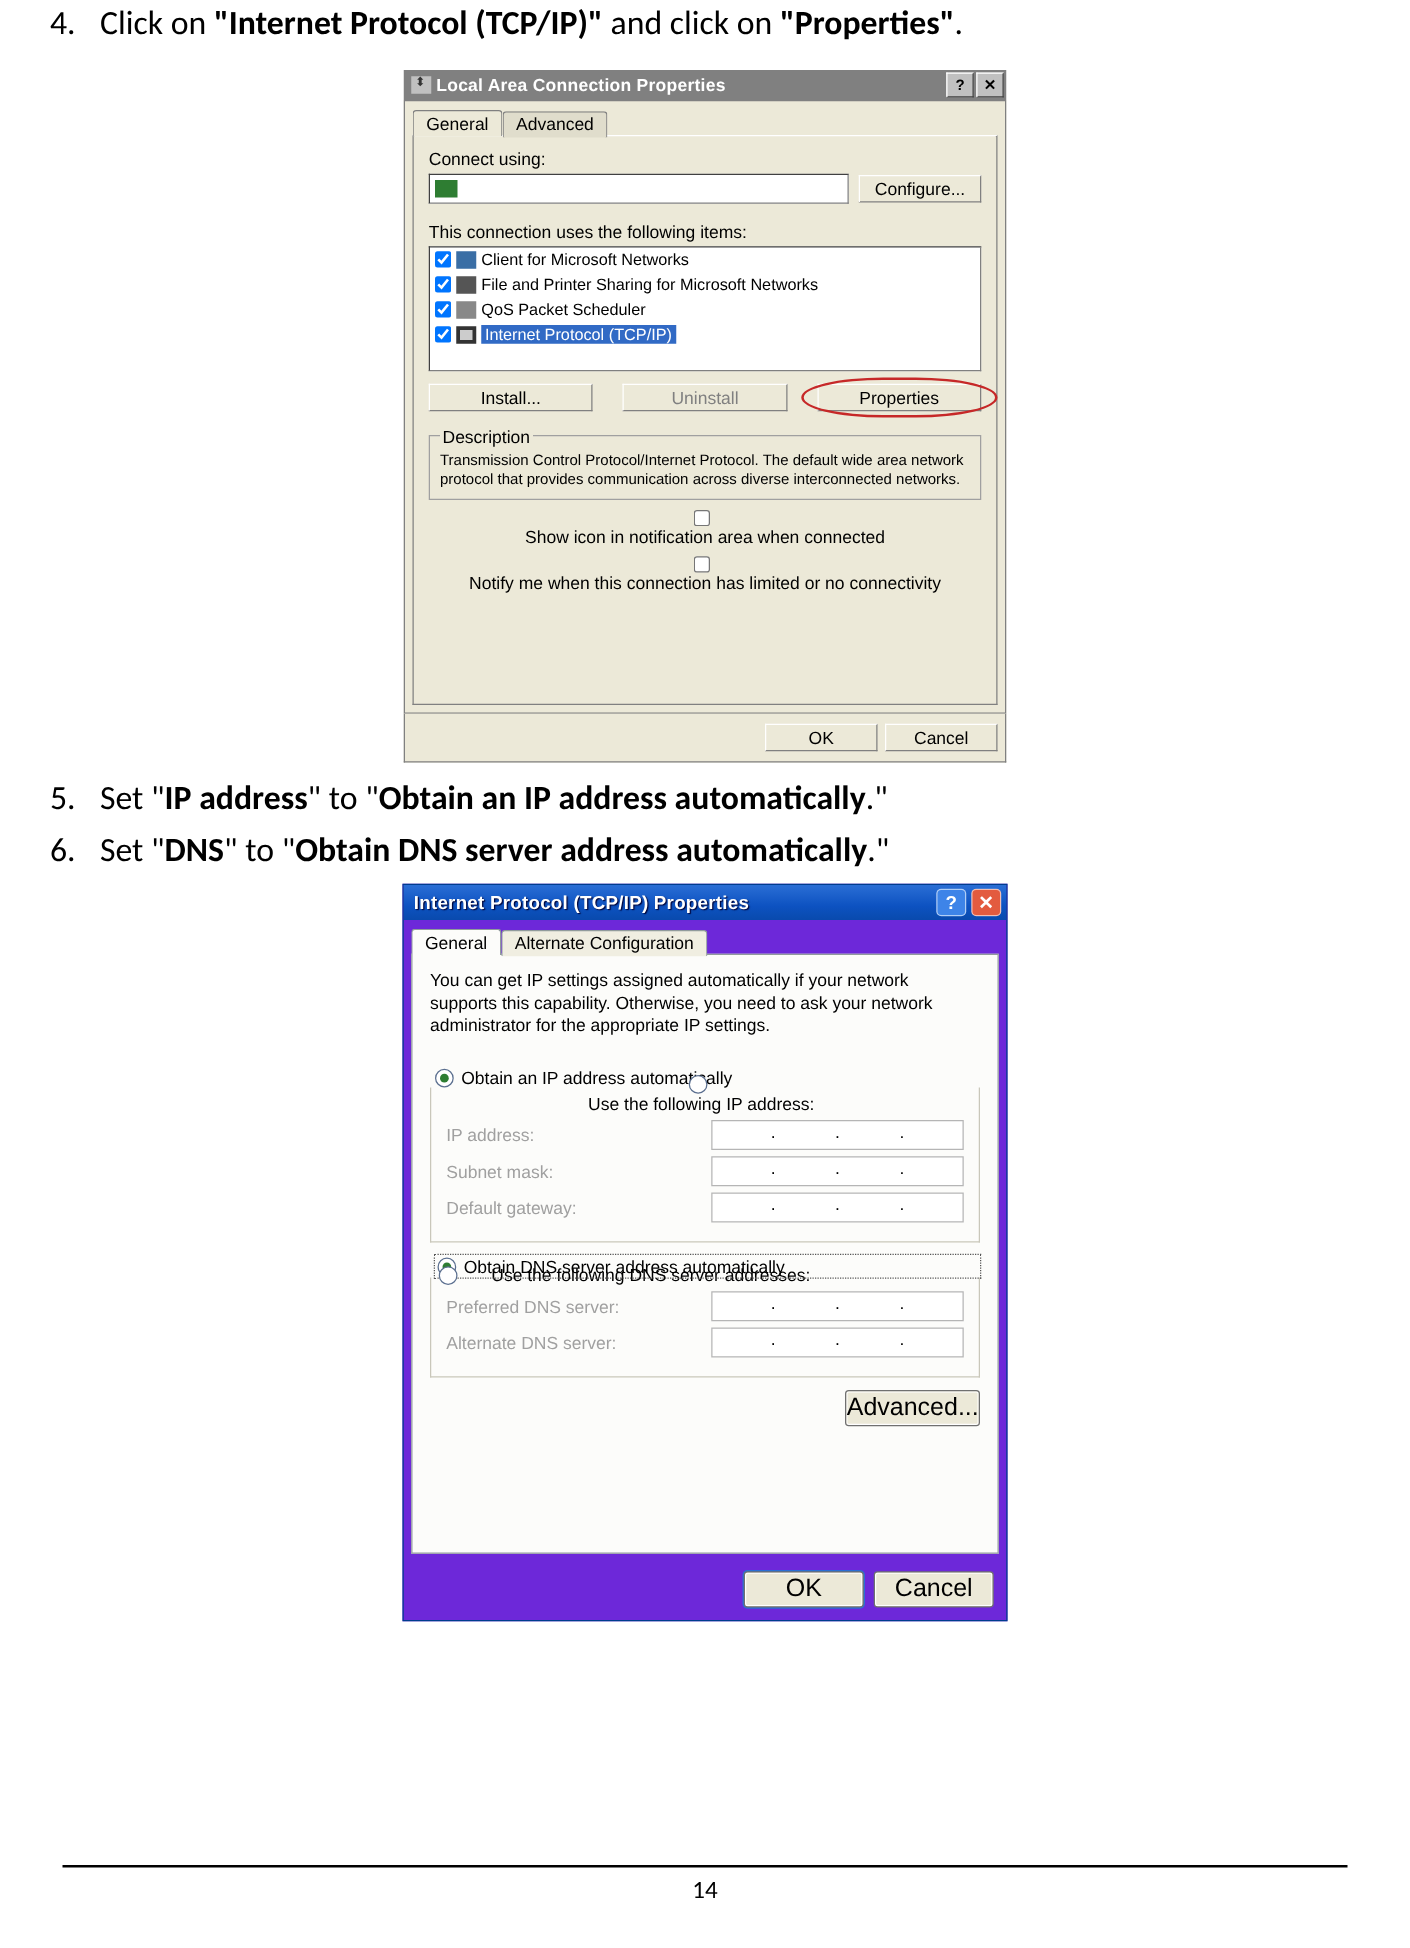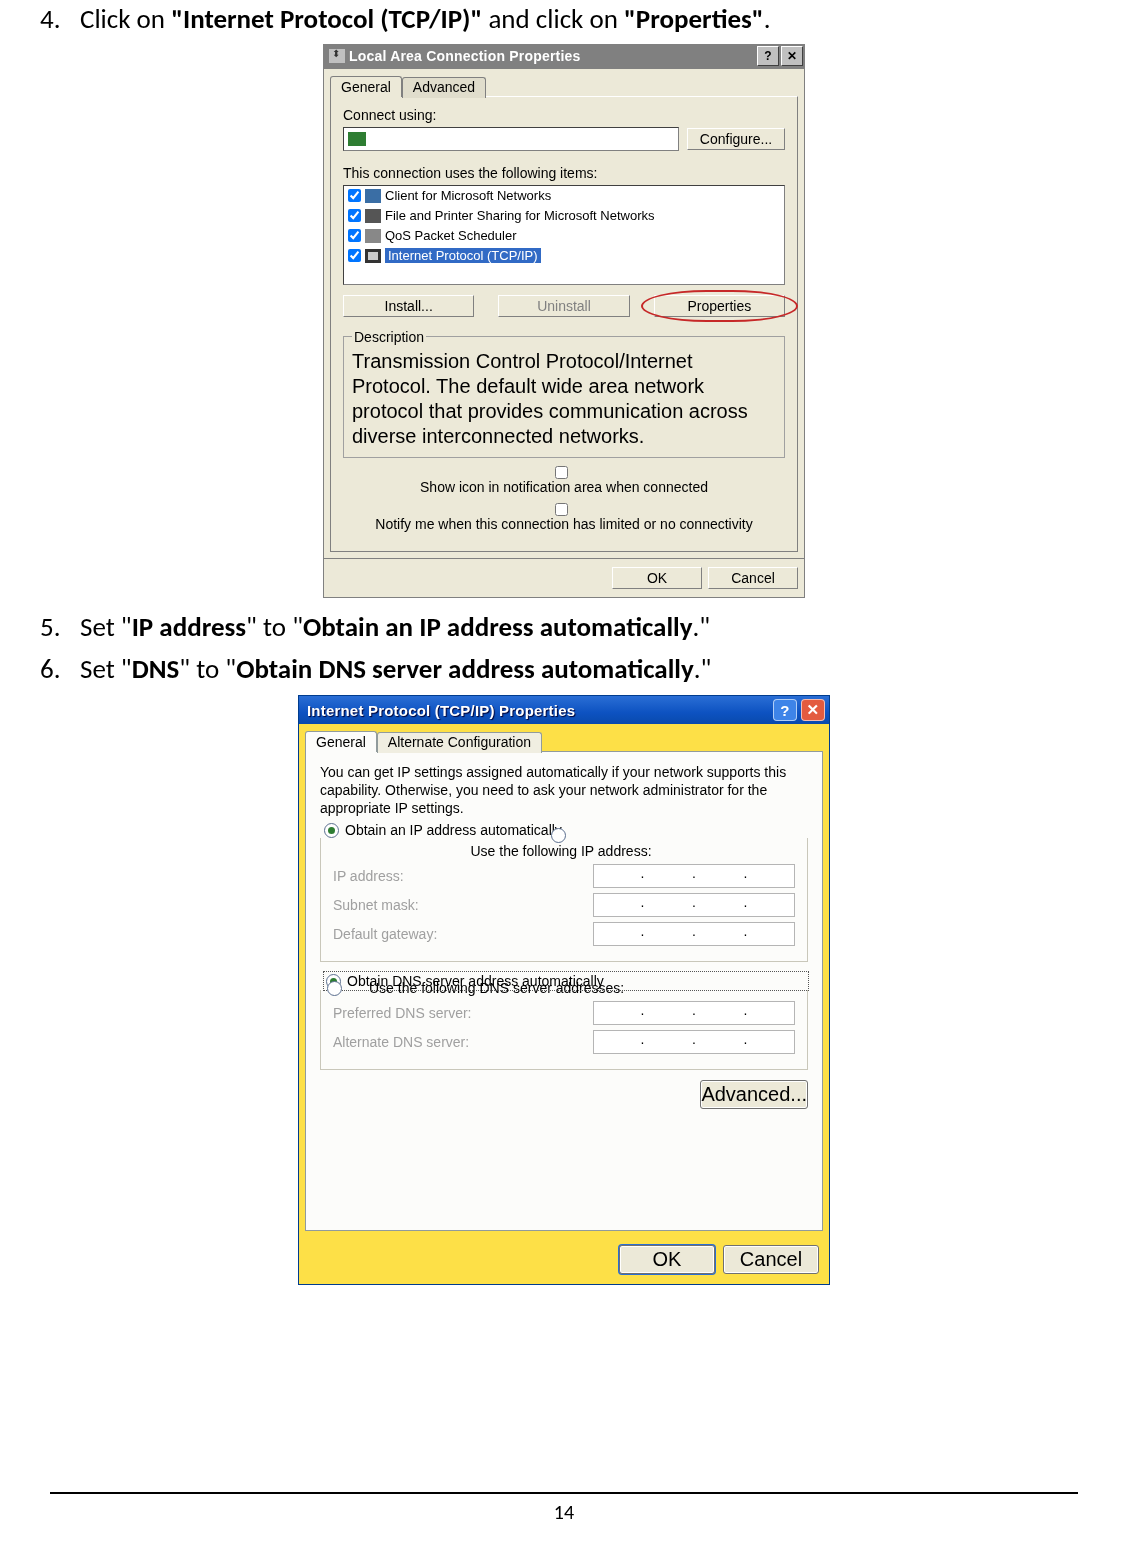--- a/index.html
+++ b/index.html
@@ -34,20 +34,21 @@
     display: inline-block;
     text-align: left;
     position: relative;
   }
 
   
   .shot1 {
     width: 482px;
     font-family: Tahoma, Arial, sans-serif;
     font-size: 14px;
+    margin-top: 12px;
   }
   .shot1 .titlebar {
     background: #808080;
     color: #fff;
     height: 24px;
     display: flex;
     align-items: center;
     padding: 0 2px 0 6px;
   }
   .shot1 .titlebar .ticon {
@@ -148,38 +149,38 @@
   }
   .shot1 .btnrow .btn.circle::after {
     content:""; position:absolute; inset:-6px -14px -6px -14px;
     border: 2px solid #c62828; border-radius: 50%/60%;
     pointer-events:none;
   }
   .shot1 fieldset {
     border: 1px solid #a0a0a0; margin: 12px 0 4px 0; padding: 4px 8px 8px 8px;
   }
   .shot1 fieldset legend { font-size: 14px; padding: 0 2px; }
-  .shot1 .desc-text { font-size: 20px; line-height: 1.25; }
+  .shot1 .desc-text { font-size: 12px; line-height: 1.25; }
   .shot1 .chk-row { display:flex; align-items:center; margin-top: 6px; font-size: 14px; flex-direction: column; }
   .shot1 .chk-row input { margin: 2px 6px 0 0; }
   .shot1 .bottom-btns {
     display:flex; justify-content:flex-end; gap: 6px;
     background: #ece9d8; padding: 8px 6px;
     border: 1px solid #808080; border-top: none;
   }
   .shot1 .bottom-btns .btn { min-width: 88px; }
 
   
   .shot2 {
-    width: 532px;
+    width: 484px;
     font-family: Tahoma, Arial, sans-serif;
     font-size: 14px;
     border: 1px solid #003c8e;
     box-sizing: border-box;
-    background: #fde047;
+    background: #6d28d9;
   }
   .shot2 .titlebar2 {
     height: 28px;
     background: linear-gradient(#2a6ed5, #0d52c1 60%, #094aad);
     color: #fff; font-weight: bold; font-size: 15px;
     display:flex; align-items:center; padding: 0 4px 0 8px;
     letter-spacing: .2px;
   }
   .shot2 .titlebar2 .ttitle2 { flex:1; text-shadow: 1px 1px 1px #003; }
   .shot2 .titlebar2 .tbtn2 {
@@ -194,21 +195,21 @@
   .shot2 .tab2 {
     background:#fcfcfa; border:1px solid #919b9c; border-bottom:none;
     padding: 2px 10px; font-size: 14px; position:relative; top:1px;
     border-radius: 3px 3px 0 0;
   }
   .shot2 .tab2.inactive { background:#f0eee1; top:2px; padding:1px 10px; }
   .shot2 .pane2 {
     border: 1px solid #919b9c; background: #fcfcfa; padding: 12px 14px;
     min-height: 480px; box-sizing: border-box;
   }
-  .shot2 .intro { font-size: 14px; line-height: 1.28; margin-bottom: 4px; }
+  .shot2 .intro { font-size: 14px; line-height: 1.28; margin-bottom: 24px; }
   .shot2 .radio-row { display:flex; align-items:center; margin: 4px 0 2px 4px; font-size: 14px; }
   .shot2 .radio-row.boxed {
     outline: 1px dotted #555; padding: 1px 2px;
   }
   .shot2 .radio-dot {
     width: 13px; height: 13px; border-radius: 50%; border: 1px solid #5b6f8f;
     background: #fff; display:inline-block; margin-right: 6px; position:relative;
     flex: none;
   }
   .shot2 .radio-dot.on::after {

